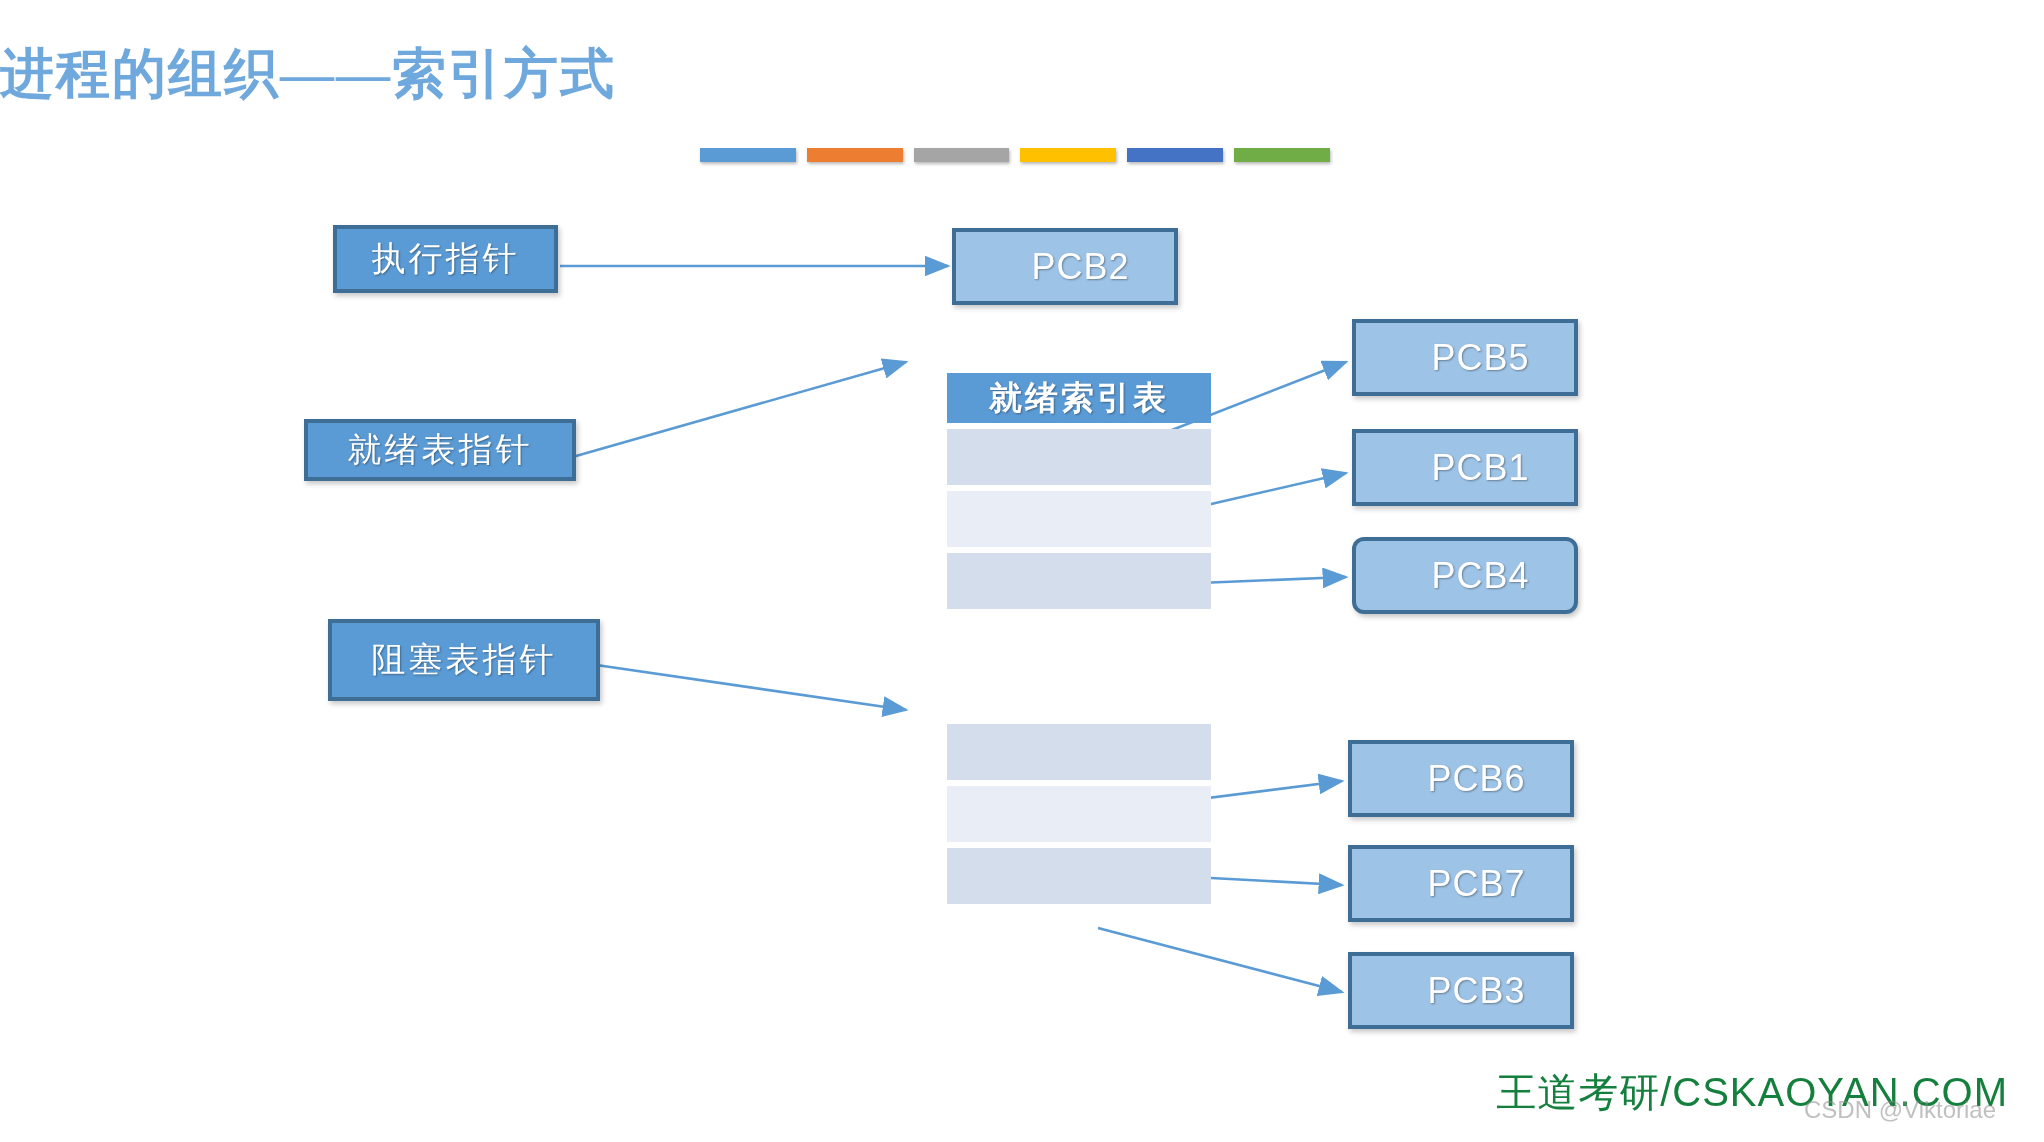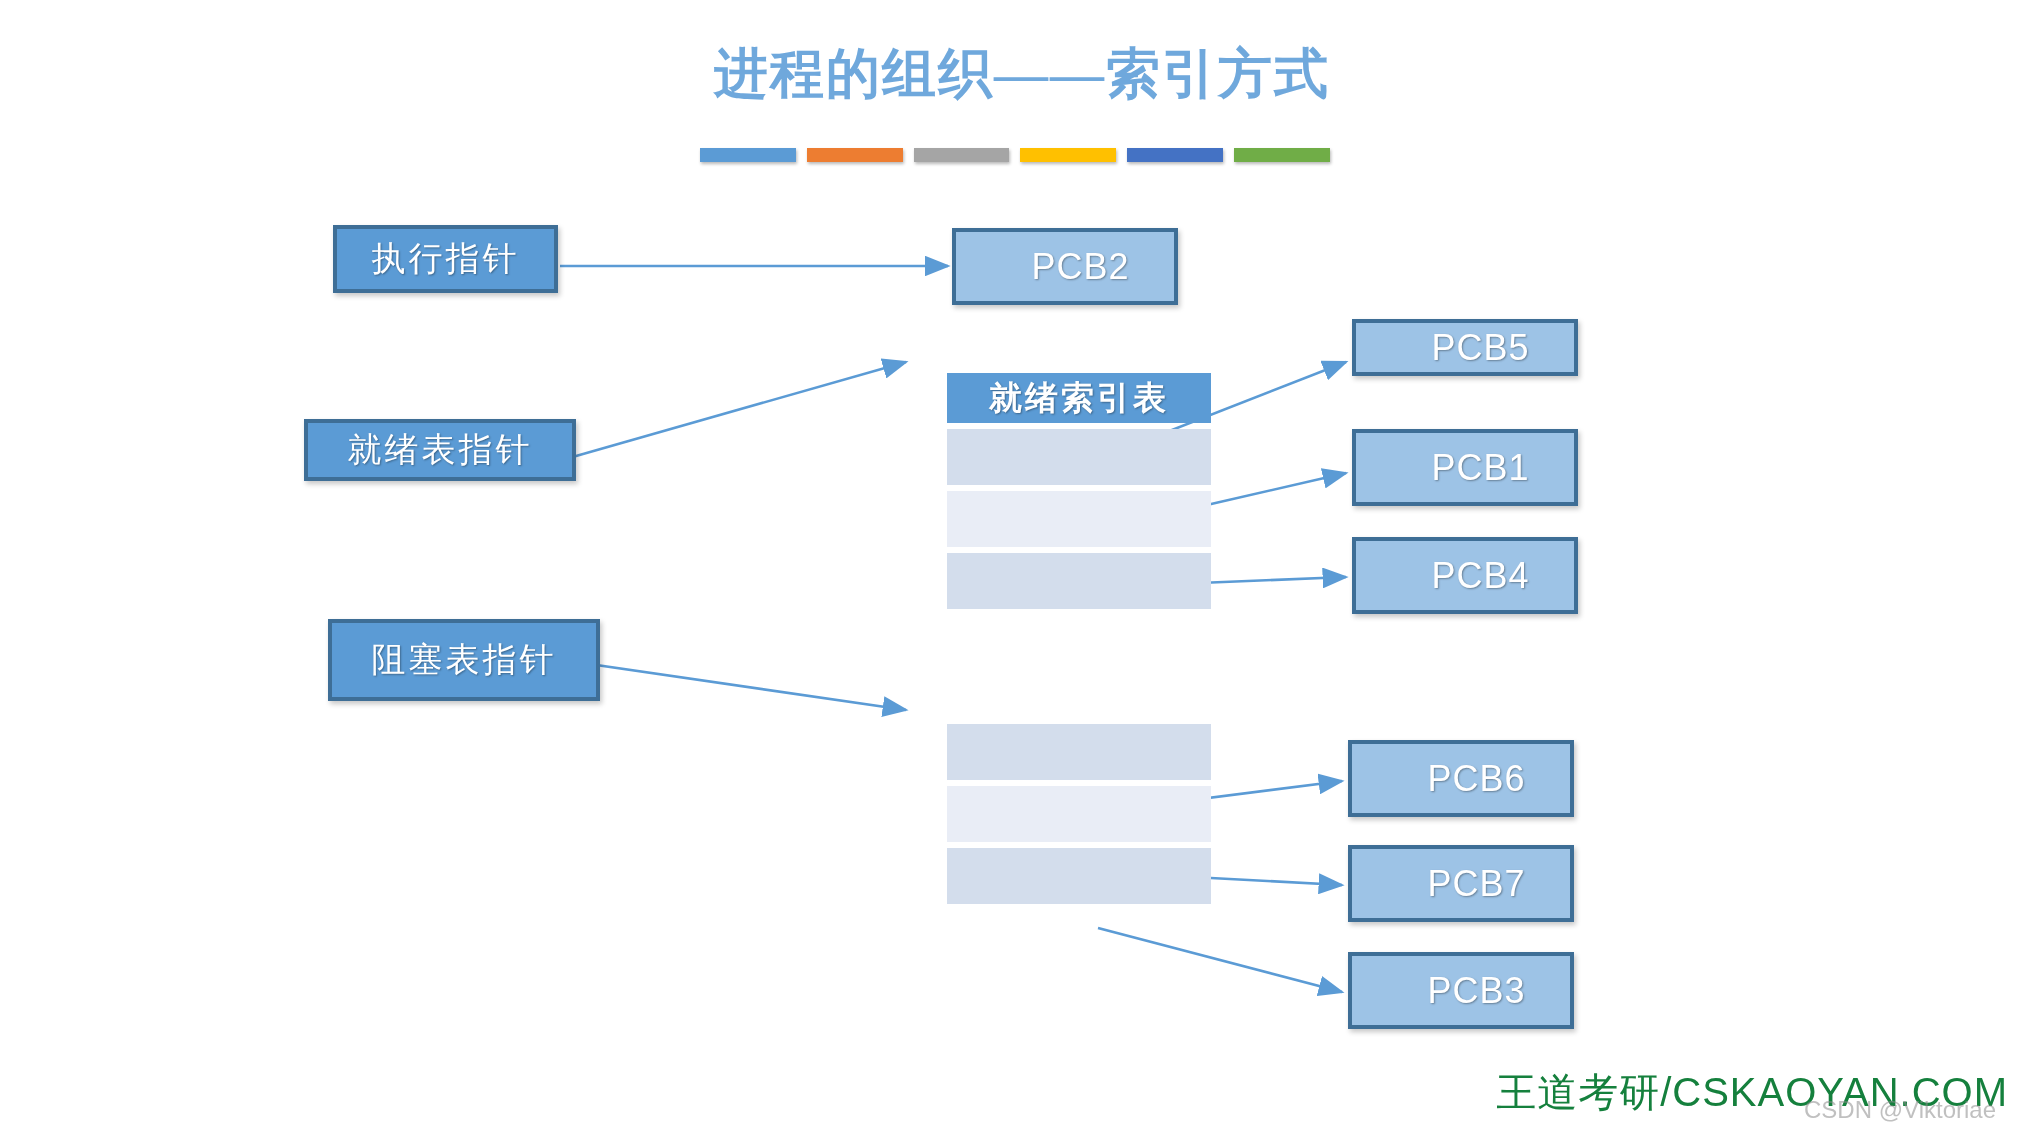--- a/index.html
+++ b/index.html
@@ -14,21 +14,21 @@
     overflow: hidden;
     font-family: "Liberation Sans", "DejaVu Sans", sans-serif;
   }
 
   
   #slide-title {
     position: absolute;
     left: 0;
     top: 38px;
     width: 2044px;
-    text-align: center;
+    text-align: left;
     font-family: "Liberation Serif", "DejaVu Serif", serif;
     font-size: 54px;
     font-weight: bold;
     color: #6FA8DC;
     letter-spacing: 2px;
     white-space: nowrap;
   }
 
   
   #title-bars {
@@ -184,29 +184,29 @@
 <div class="index-table" style="left:911px;top:718px;">
   <div class="tr odd"></div>
   <div class="tr even"></div>
   <div class="tr odd"></div>
 </div>
 
 <div class="node pcb-box" style="left:952px;top:228px;width:226px;height:77px;">
   <span>PCB2</span>
 </div>
 
-<div class="node pcb-box" style="left:1352px;top:319px;width:226px;height:57px;">
+<div class="node pcb-box" style="left:1352px;top:319px;width:226px;height:77px;">
   <span>PCB5</span>
 </div>
 
 <div class="node pcb-box" style="left:1352px;top:429px;width:226px;height:77px;">
   <span>PCB1</span>
 </div>
 
-<div class="node pcb-box" style="left:1352px;top:537px;width:226px;height:77px;">
+<div class="node pcb-box" style="left:1352px;top:537px;width:226px;height:77px;border-radius:12px;">
   <span>PCB4</span>
 </div>
 
 <div class="node pcb-box" style="left:1348px;top:740px;width:226px;height:77px;">
   <span>PCB6</span>
 </div>
 
 <div class="node pcb-box" style="left:1348px;top:845px;width:226px;height:77px;">
   <span>PCB7</span>
 </div>

